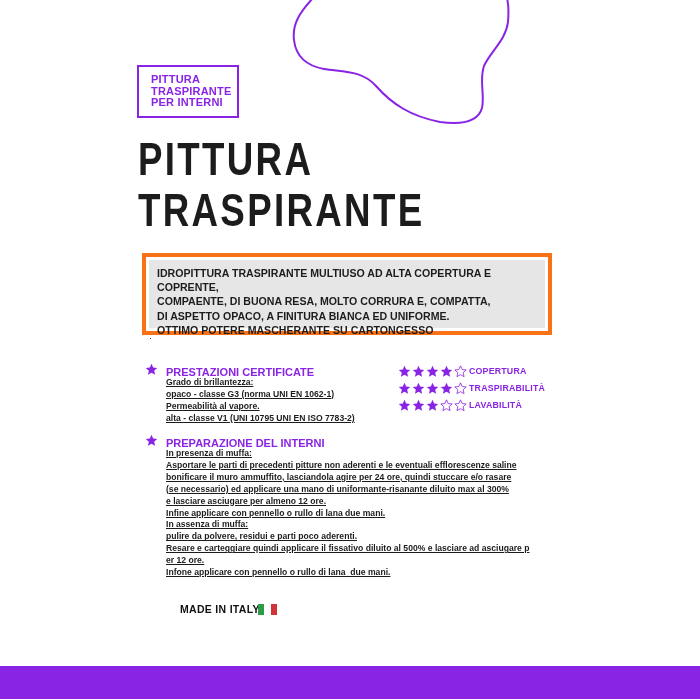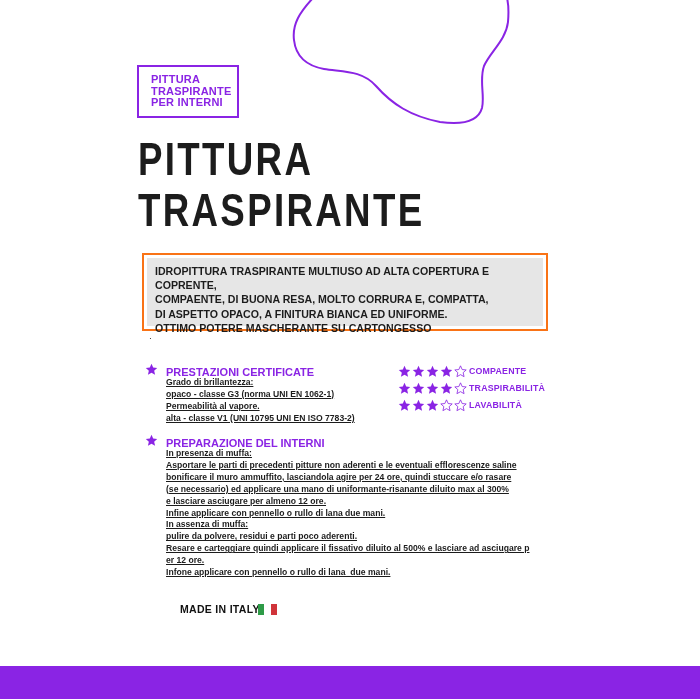--- a/index.html
+++ b/index.html
@@ -23,21 +23,21 @@
   .title {
     position: absolute; left: 138px; top: 133px;
     font-family: "Liberation Sans", sans-serif; font-weight: bold;
     font-size: 47px; line-height: 51px; color: #1c1c1c;
     letter-spacing: 3px;
     transform: scaleX(0.78); transform-origin: left top;
     white-space: pre-line;
   }
   .desc-outer {
     position: absolute; left: 142px; top: 253px; width: 402px; height: 74px;
-    border: 2px solid #f97316; background: #ffffff;
+    border: 4px solid #f97316; background: #ffffff;
   }
   .desc-inner {
     position: absolute; left: 3px; top: 3px; right: 3px; bottom: 3px;
     background: #e6e6e6;
   }
   .desc-text {
     position: absolute; left: 8px; top: 6px;
     font-family: "Liberation Sans", sans-serif; font-weight: bold;
     font-size: 10.6px; line-height: 14.2px; color: #1c1c1c;
     white-space: pre-line;
@@ -126,21 +126,21 @@
       <svg viewBox="0 0 24 24">
           <path d="M12 1.5l3.1 6.9 7.4.7-5.6 5 1.7 7.4L12 17.8 5.4 21.5l1.7-7.4-5.6-5 7.4-.7z" fill="#8a24e4"></path>
         </svg>
       <svg viewBox="0 0 24 24">
           <path d="M12 1.5l3.1 6.9 7.4.7-5.6 5 1.7 7.4L12 17.8 5.4 21.5l1.7-7.4-5.6-5 7.4-.7z" fill="#8a24e4"></path>
         </svg>
       <svg viewBox="0 0 24 24">
           <path d="M12 1.5l3.1 6.9 7.4.7-5.6 5 1.7 7.4L12 17.8 5.4 21.5l1.7-7.4-5.6-5 7.4-.7z" fill="none" stroke="#8a24e4" stroke-width="1.5"></path>
         </svg>
     </div>
-    <div class="rating-label">COMPAENTE</div>
+    <div class="rating-label">COPERTURA</div>
   </div>
   <div class="rating-row" style="top:17px">
     <div class="stars">
       <svg viewBox="0 0 24 24">
           <path d="M12 1.5l3.1 6.9 7.4.7-5.6 5 1.7 7.4L12 17.8 5.4 21.5l1.7-7.4-5.6-5 7.4-.7z" fill="#8a24e4"></path>
         </svg>
       <svg viewBox="0 0 24 24">
           <path d="M12 1.5l3.1 6.9 7.4.7-5.6 5 1.7 7.4L12 17.8 5.4 21.5l1.7-7.4-5.6-5 7.4-.7z" fill="#8a24e4"></path>
         </svg>
       <svg viewBox="0 0 24 24">

